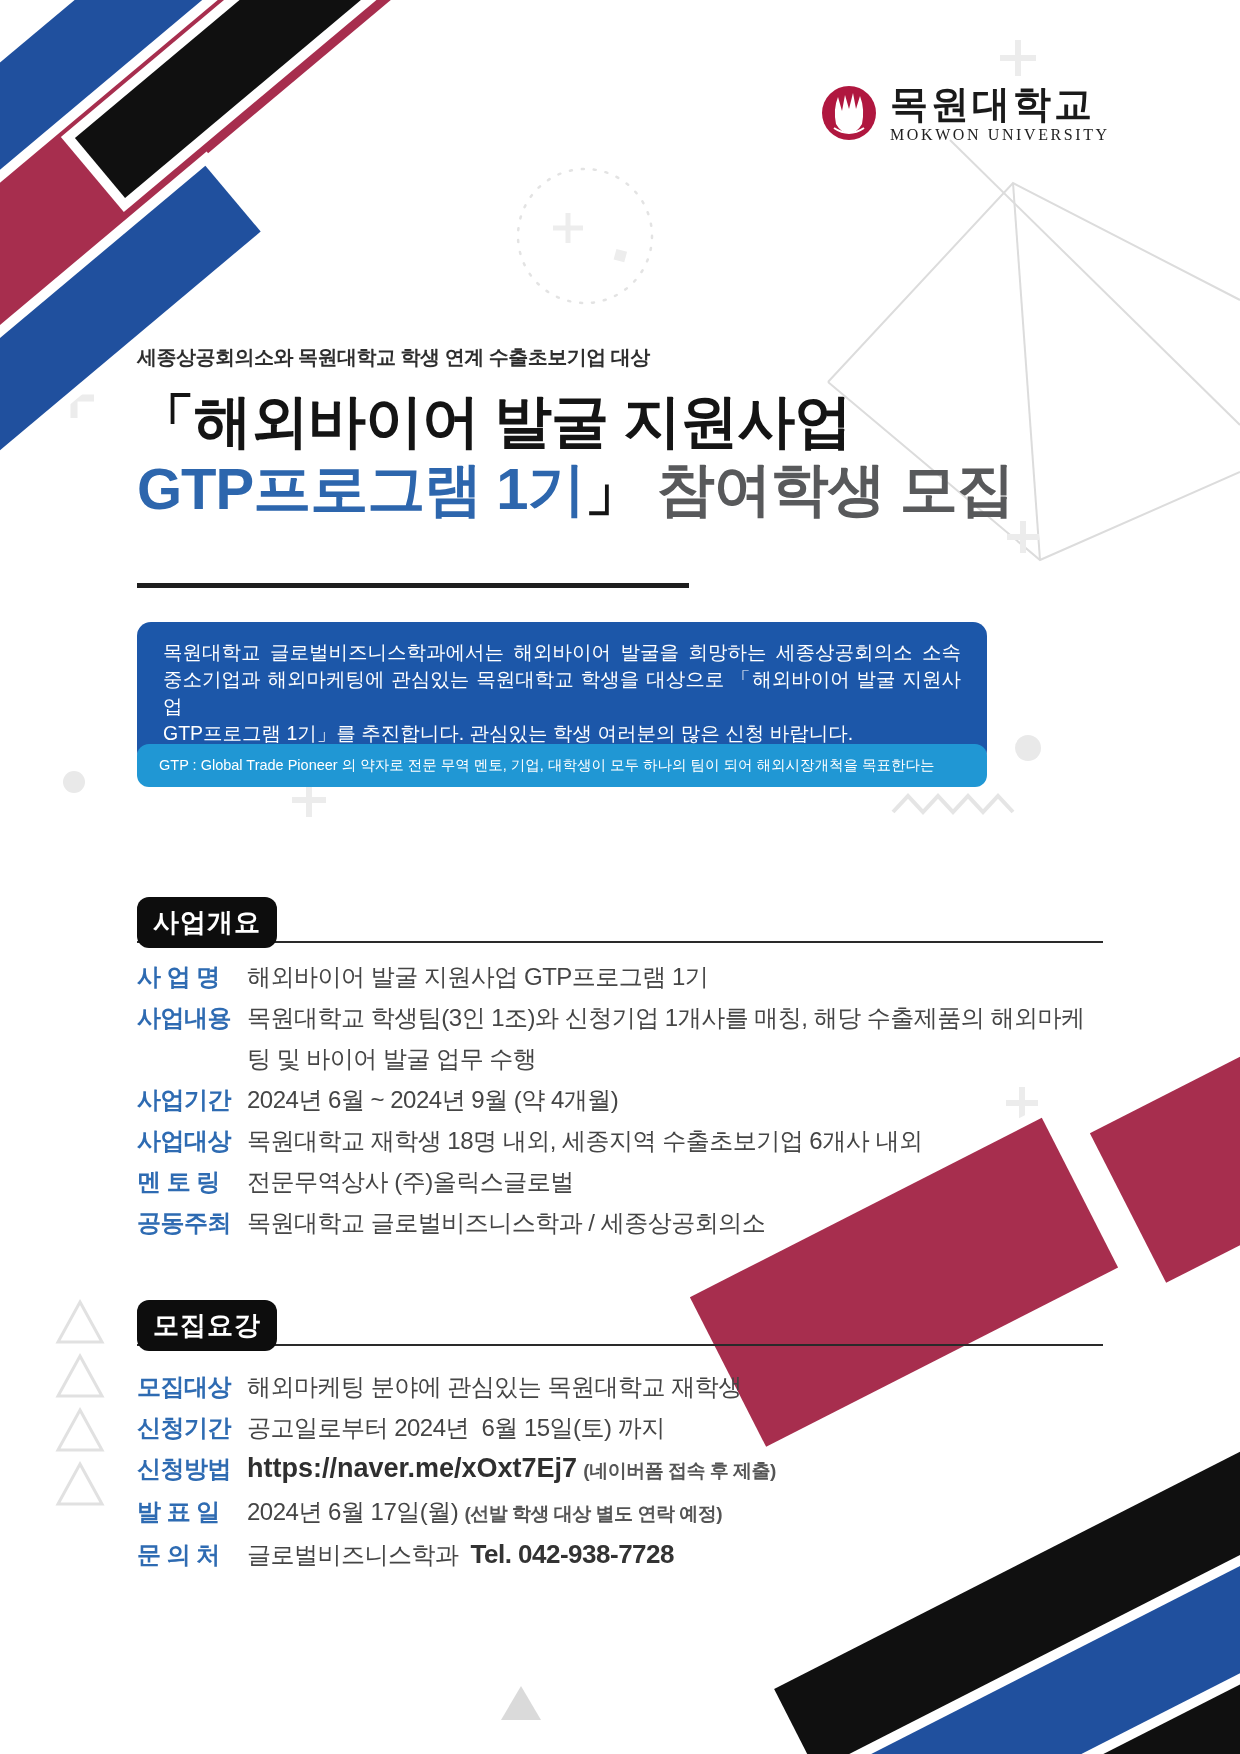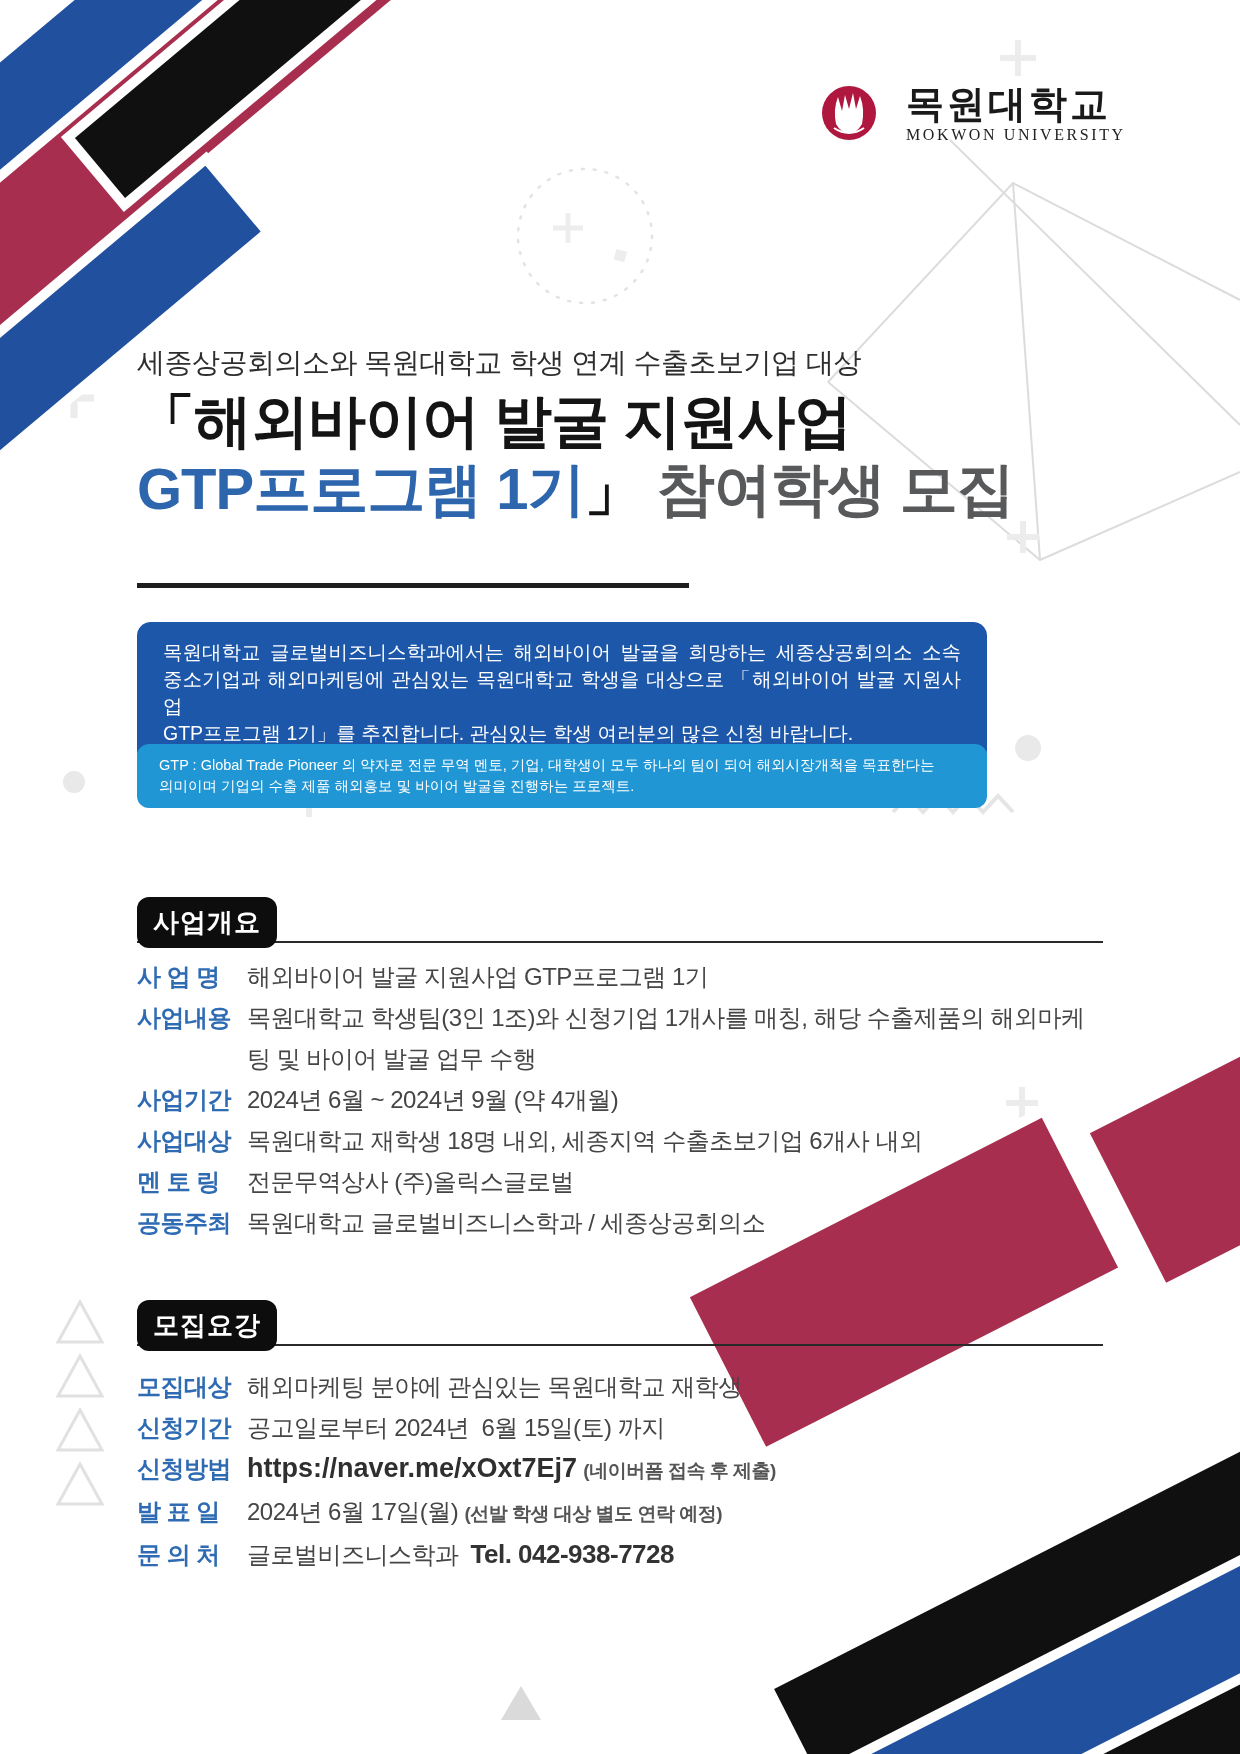--- a/index.html
+++ b/index.html
@@ -19,26 +19,26 @@
   .tl3 { left:-150px; top:201px;  width:800px; height:82px;  transform:rotate(-40deg); transform-origin:0 50%; z-index:4; }
   .tl4 { left:-150px; top:477px;  width:500px; height:86px;  transform:rotate(-40deg); transform-origin:0 50%; z-index:2; }
   .br1 { left:728px;  top:1288px; width:395px; height:168px; transform:rotate(-27deg); transform-origin:0 50%; z-index:2; }
   .br2 { left:1128px; top:1124px; width:280px; height:168px; transform:rotate(-27deg); transform-origin:0 50%; z-index:2; }
   .br3 { left:795px;  top:1684px; width:700px; height:92px;  transform:rotate(-27deg); transform-origin:0 50%; z-index:3; }
   .br4 { left:860px;  top:1755px; width:700px; height:130px; transform:rotate(-27deg); transform-origin:0 50%; z-index:2; }
   .br5 { left:1095px; top:1765px; width:500px; height:110px; transform:rotate(-27deg); transform-origin:0 50%; z-index:4; }
   .deco-svg { position:absolute; left:0; top:0; z-index:1; }
   
   .logo { position:absolute; left:820px; top:84px; z-index:10; display:flex; align-items:flex-start; }
-  .logo-text { margin-left:28px; font-family:"Liberation Serif","DejaVu Serif",serif; }
+  .logo-text { margin-left:12px; font-family:"Liberation Serif","DejaVu Serif",serif; }
   .logo-kr { font-size:38px; font-weight:700; color:#1a1a1a; letter-spacing:3px; line-height:40px; }
   .logo-en { font-size:16px; color:#222; letter-spacing:2.6px; margin-top:2px; }
   
   .content { position:absolute; left:137px; z-index:10; }
-  .subtitle { top:344px; font-size:28px; font-weight:400; color:#2e2e2e; letter-spacing:-0.5px; }
+  .subtitle { top:344px; font-size:20px; font-weight:700; color:#2e2e2e; letter-spacing:-0.5px; }
   .title1 { top:388px; font-size:58px; line-height:66px; font-weight:800; color:#141414; letter-spacing:-1px; }
   .title2 { top:456px; font-size:58px; line-height:66px; font-weight:800; letter-spacing:-1px; }
   .t-blue { color:#2d66ad; }
   .t-black { color:#141414; }
   .t-gray { color:#58595b; }
   .title-underline { position:absolute; left:137px; top:583px; width:552px; height:5px; background:#1e1e1e; z-index:10; }
   
   .intro-box {
     top:622px; width:850px; background:#1c57a9; border-radius:14px;
     padding:17px 26px; color:#ffffff; font-size:19.5px; line-height:27px; font-weight:500;
@@ -135,21 +135,20 @@
   <div class="title-underline"></div>
 
   <div class="content intro-box" style="top:622px">
     <div class="jline">목원대학교 글로벌비즈니스학과에서는 해외바이어 발굴을 희망하는 세종상공회의소 소속</div>
     <div class="jline">중소기업과 해외마케팅에 관심있는 목원대학교 학생을 대상으로 「해외바이어 발굴 지원사업</div>
     <div>GTP프로그램 1기」를 추진합니다. 관심있는 학생 여러분의 많은 신청 바랍니다.</div>
   </div>
 
   <div class="content gtp-note" style="top:744px">
     <div>GTP : Global Trade Pioneer 의 약자로 전문 무역 멘토, 기업, 대학생이 모두 하나의 팀이 되어 해외시장개척을 목표한다는</div>
-    <div>의미이며 기업의 수출 제품 해외홍보 및 바이어 발굴을 진행하는 프로젝트.</div>
   </div>
 
   <div class="content sec1-badge" style="top:897px">
     <span class="badge">사업개요</span>
   </div>
   <div class="sec-line sec1-line"></div>
 
   <div class="content rows rows1" style="top:956px">
     <div class="row">
       <span class="rlabel">사 업 명</span><span class="rvalue">해외바이어 발굴 지원사업 GTP프로그램 1기</span>

